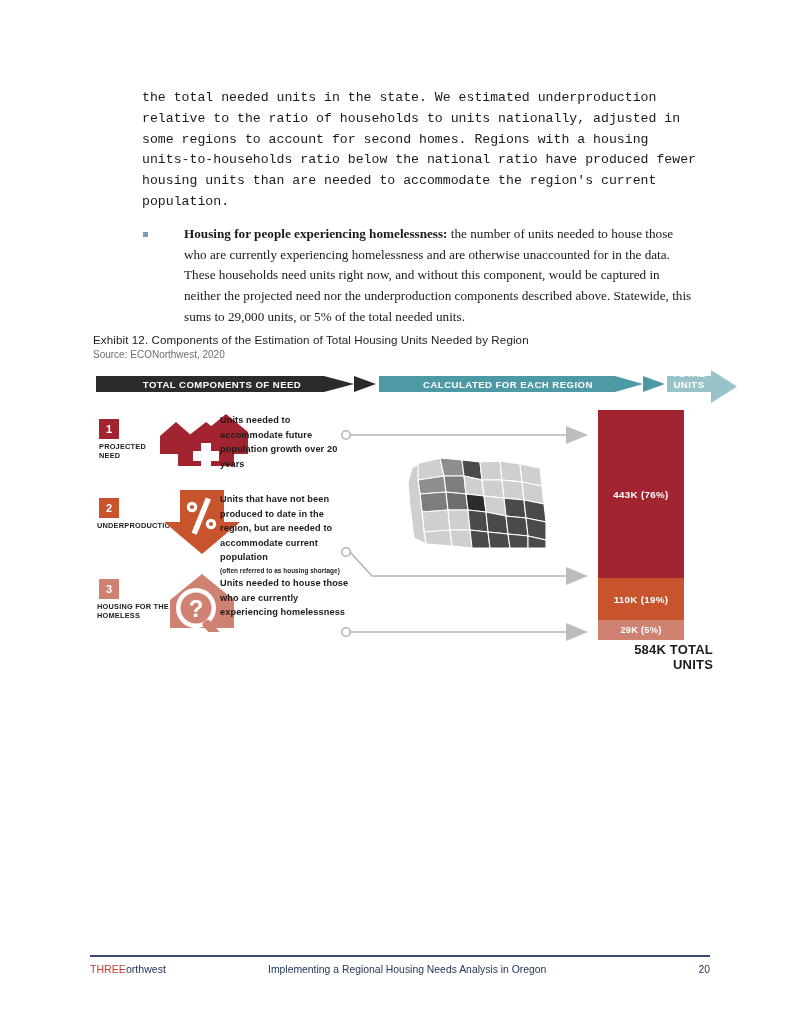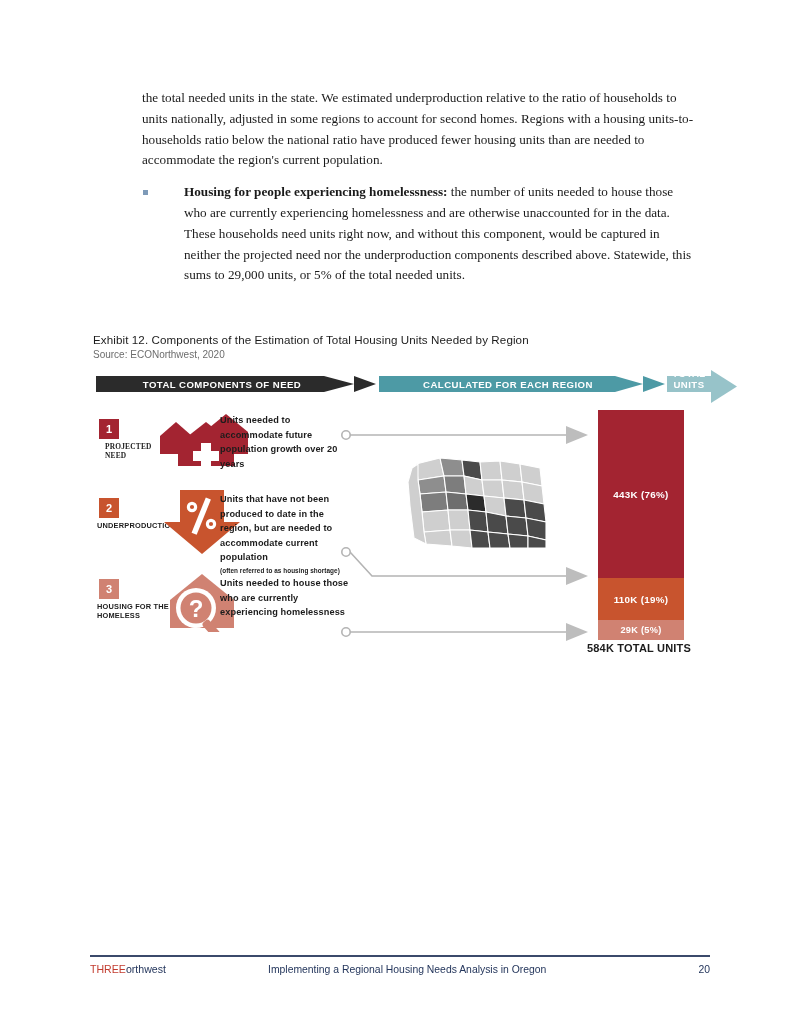--- a/index.html
+++ b/index.html
@@ -16,21 +16,21 @@
   }
 
   
   .page-body {
     position: absolute;
     left: 142px;
     top: 88px;
     width: 556px;
   }
   .para {
-    font-family: Liberation Serif, serif;
+    font-family: Liberation Mono, monospace;
     font-size: 13.2px;
     line-height: 20.8px;
     color: #1a1a1a;
     text-align: left;
     margin: 0;
   }
   .bullet-row {
     display: flex;
     margin-top: 11px;
   }
@@ -165,27 +165,27 @@
     left: 0; width: 86px;
     display: flex; align-items: center; justify-content: center;
     color: #fff;
     font-family: "Liberation Sans", sans-serif;
     font-weight: bold;
     font-size: 9.8px;
     letter-spacing: 0.3px;
   }
   .bar-total {
     position: absolute;
-    left: 488px;
+    left: 507px;
     top: 272px;
     width: 110px;
-    text-align: center;
-    font-family: "Liberation Sans", sans-serif;
-    font-weight: bold;
-    font-size: 11px;
+    text-align: right;
+    font-family: "Liberation Sans", sans-serif;
+    font-weight: bold;
+    font-size: 13px;
     color: #1c1c1c;
     letter-spacing: 0.2px;
   }
 
   
   .footer {
     position: absolute;
     left: 90px;
     top: 955px;
     width: 620px;
@@ -236,21 +236,21 @@
     <div class="band band-3">
       <div class="band-label" style="white-space:pre-line;padding-right:0;">TOTAL UNITS
 STATEWIDE</div>
     </div>
     <svg width="26" height="33" viewBox="0 0 26 33" style="position:absolute;left:615px;top:0;">
       <polygon points="0,0 26,16.5 0,33" fill="#97c3c9"></polygon>
     </svg>
   </div>
 
   <div class="chip" style="left:3px; top:49px; background:#a32431;">1</div>
-  <div class="chip-caption" style="left:9px; top:73px;font-family:Liberation Serif, serif;">PROJECTED NEED</div>
+  <div class="chip-caption" style="left:3px; top:73px;">PROJECTED NEED</div>
 
   <svg width="96" height="56" viewBox="0 0 96 56" style="position:absolute;left:60px;top:40px;">
     <g fill="#a32431">
       <path d="M4 26 L20 12 L36 26 L36 44 L4 44 Z"></path>
       <rect x="17" y="21" width="6" height="16"></rect>
       <rect x="12" y="26" width="16" height="6"></rect>
       <path d="M48 22 L70 4 L92 22 L92 44 L48 44 Z"></path>
       <rect x="66" y="14" width="8" height="20"></rect>
       <rect x="60" y="20" width="20" height="8"></rect>
       <path d="M22 34 L50 12 L78 34 L78 56 L22 56 Z"></path>

